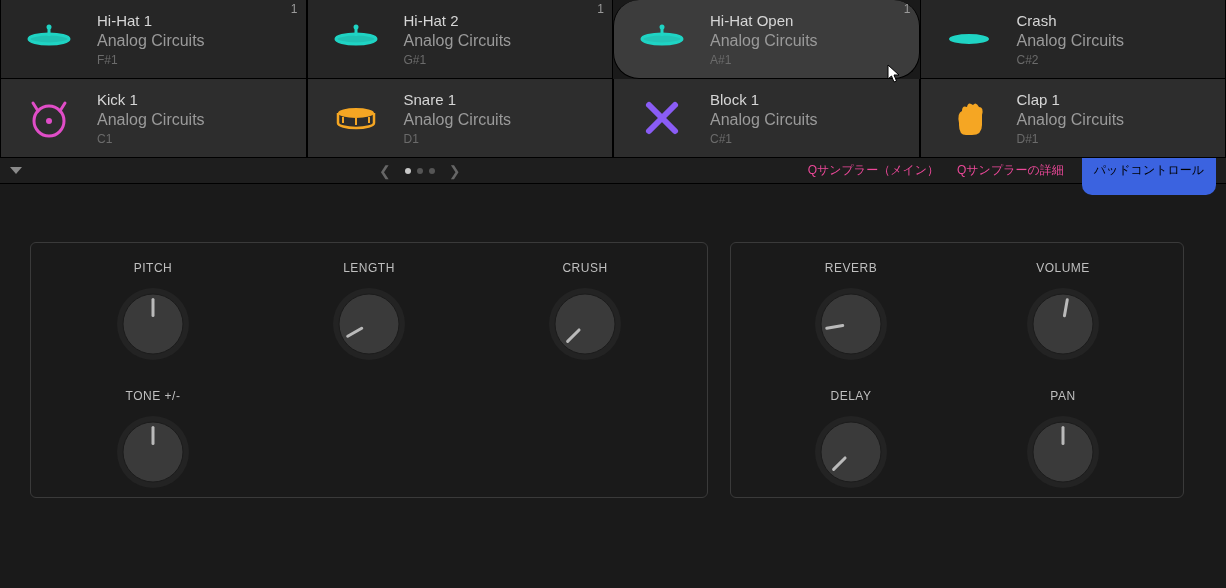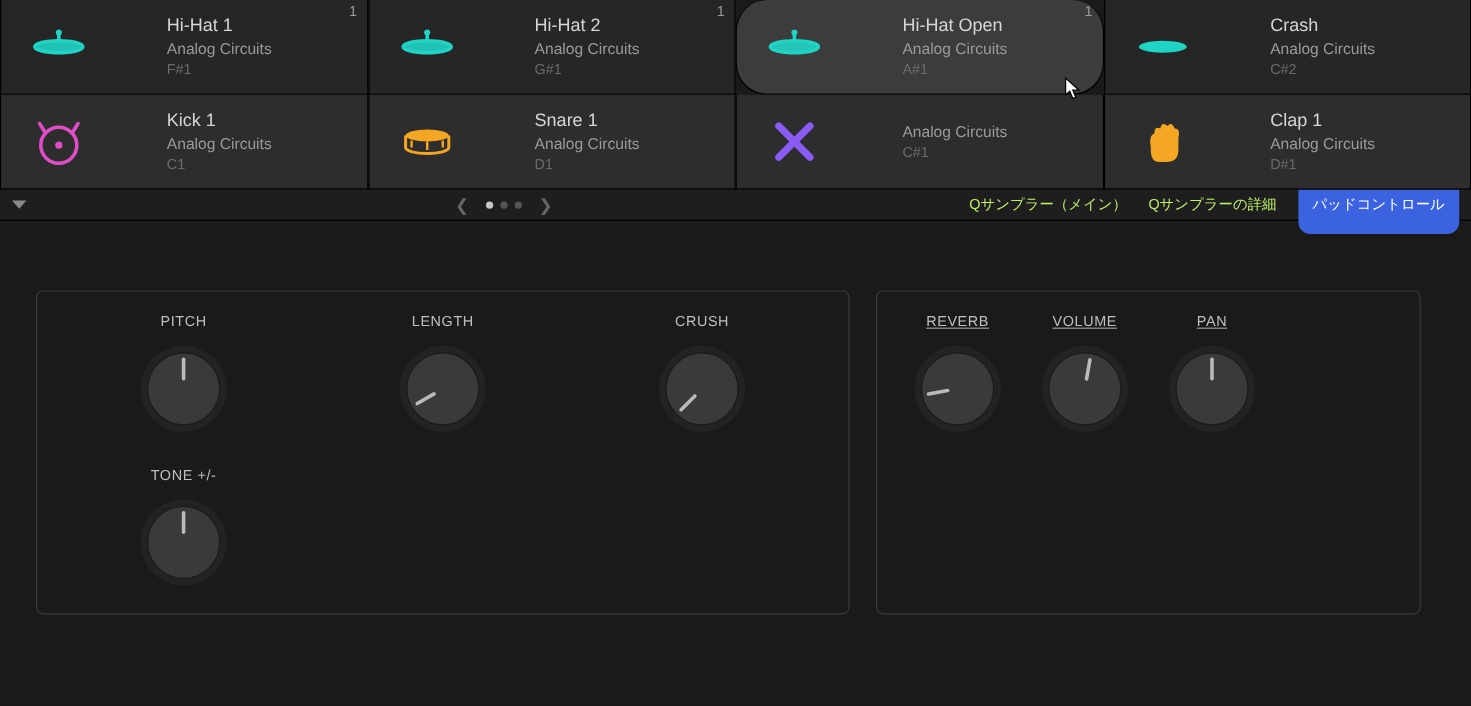--- a/index.html
+++ b/index.html
@@ -37,32 +37,31 @@
     width:100%;
   }
   .pad{
     position:relative;
     border:1px solid var(--border);
     border-top:none;
     display:flex;align-items:center;
     padding:0 14px 0 0;
     background:var(--pad-bg);
     cursor:pointer;
-    gap:42px;
   }
   .pad.light{background:var(--pad-bg-light);}
   .pad.selected{background:var(--pad-bg-select);border-radius:26px;}
   .pad-icon{
     width:96px;height:100%;
     display:flex;align-items:center;justify-content:center;
     flex:0 0 auto;
   }
   .pad-text{display:flex;flex-direction:column;gap:3px;min-width:0;flex:1;}
   .pad-name{color:var(--text-main);font-size:15px;white-space:nowrap;}
-  .pad-kit{color:var(--text-sub);font-size:13px;white-space:nowrap;}
+  .pad-kit{color:var(--text-sub);font-size:16px;white-space:nowrap;}
   .pad-note{color:var(--text-dim);font-size:12px;white-space:nowrap;}
   .pad-badge{
     position:absolute;top:2px;right:8px;
     color:var(--text-sub);font-size:12px;
   }
   
   .navbar{
     height:26px;width:100%;
     display:flex;align-items:center;
     border-bottom:1px solid #000;
@@ -77,45 +76,45 @@
     border-top:7px solid #8a8a8a;
     cursor:pointer;
     margin-right:10px;
   }
   .nav-center{flex:1;display:flex;align-items:center;justify-content:center;gap:14px;}
   .chev{color:#666;font-size:14px;cursor:pointer;user-select:none;}
   .dots{display:flex;gap:6px;}
   .dot{width:6px;height:6px;border-radius:50%;background:#555;}
   .dot.active{background:#c8c8c8;}
   .nav-right{display:flex;align-items:center;gap:18px;margin-left:auto;}
-  .nav-link{color:#bef264;cursor:pointer;white-space:nowrap;}
+  .nav-link{color:#ec4899;cursor:pointer;white-space:nowrap;}
   .nav-pill{
-    background:var(--pill);color:#ffffff;
+    background:var(--pill);color:#000000;
     padding:16px 12px;border-radius:10px;
     white-space:nowrap;cursor:pointer;
   }
   
   .panels{
     display:flex;gap:22px;
     padding:58px 30px 0 30px;
   }
   .panel{
     border:1px solid #3a3a3a;
     border-radius:6px;
-    padding:18px 14px 20px 14px;
+    padding:18px 14px 6px 14px;
   }
   .panel-left{flex:0 0 678px;}
   .panel-right{flex:0 0 454px;}
   .knob-grid{
     display:grid;
     grid-template-rows:repeat(2,auto);
     row-gap:26px;
   }
   .knob-grid.c3{grid-template-columns:repeat(3,1fr);}
-  .knob-grid.c2{grid-template-columns:repeat(4,1fr);text-decoration:underline;}
+  .knob-grid.c2{grid-template-columns:repeat(2,1fr);}
   .knob-cell{display:flex;flex-direction:column;align-items:center;gap:10px;}
   .knob-label{
     color:#bfbfbf;font-size:12px;letter-spacing:0.5px;
     text-align:center;
   }
   .knob{
     width:78px;height:78px;position:relative;cursor:pointer;
   }
   .knob svg{width:100%;height:100%;display:block;}
   
@@ -223,20 +222,21 @@
 
   </div>
     <div class="pad light">
     <div class="pad-icon">
         <svg width="50" height="50" viewBox="0 0 50 50">
       <line x1="12" y1="38" x2="38" y2="12" stroke="#8a5cf5" stroke-width="6" stroke-linecap="round"></line>
       <line x1="12" y1="12" x2="38" y2="38" stroke="#8a5cf5" stroke-width="6" stroke-linecap="round"></line>
     </svg>
       </div>
     <div class="pad-text">
+      <span class="pad-name">Block 1</span>
       <span class="pad-kit">Analog Circuits</span>
       <span class="pad-note">C#1</span>
     </div>
 
   </div>
     <div class="pad light">
     <div class="pad-icon">
         <svg width="50" height="50" viewBox="0 0 50 50">
       <path d="M15 30 Q13 20 18 18 Q18 12 23 14 Q24 8 29 12 Q32 8 35 14 Q40 14 38 22 L38 32 Q38 42 28 42 L22 42 Q15 42 15 32 Z" fill="#f5a623"></path>
     </svg>
@@ -329,20 +329,30 @@
       <div class="knob-label">VOLUME</div>
       <div class="knob">
             <svg viewBox="0 0 78 78">
     <circle cx="39" cy="39" r="36" fill="#232323"></circle>
     <circle cx="39" cy="39" r="30" fill="#3a3a3a" stroke="#1b1b1b" stroke-width="1"></circle>
     <line x1="40.45864469240222" y1="30.72761487469745" x2="43.271745170606486" y2="14.773729275899683" stroke="#bababa" stroke-width="3" stroke-linecap="round"></line>
   </svg>
           </div>
     </div>
         <div class="knob-cell">
+      <div class="knob-label">DELAY</div>
+      <div class="knob">
+            <svg viewBox="0 0 78 78">
+    <circle cx="39" cy="39" r="36" fill="#232323"></circle>
+    <circle cx="39" cy="39" r="30" fill="#3a3a3a" stroke="#1b1b1b" stroke-width="1"></circle>
+    <line x1="33.060303038033" y1="44.939696961967" x2="21.60517318281093" y2="56.39482681718907" stroke="#bababa" stroke-width="3" stroke-linecap="round"></line>
+  </svg>
+          </div>
+    </div>
+        <div class="knob-cell">
       <div class="knob-label">PAN</div>
       <div class="knob">
             <svg viewBox="0 0 78 78">
     <circle cx="39" cy="39" r="36" fill="#232323"></circle>
     <circle cx="39" cy="39" r="30" fill="#3a3a3a" stroke="#1b1b1b" stroke-width="1"></circle>
     <line x1="39" y1="30.6" x2="39" y2="14.400000000000002" stroke="#bababa" stroke-width="3" stroke-linecap="round"></line>
   </svg>
           </div>
     </div>
       </div>

